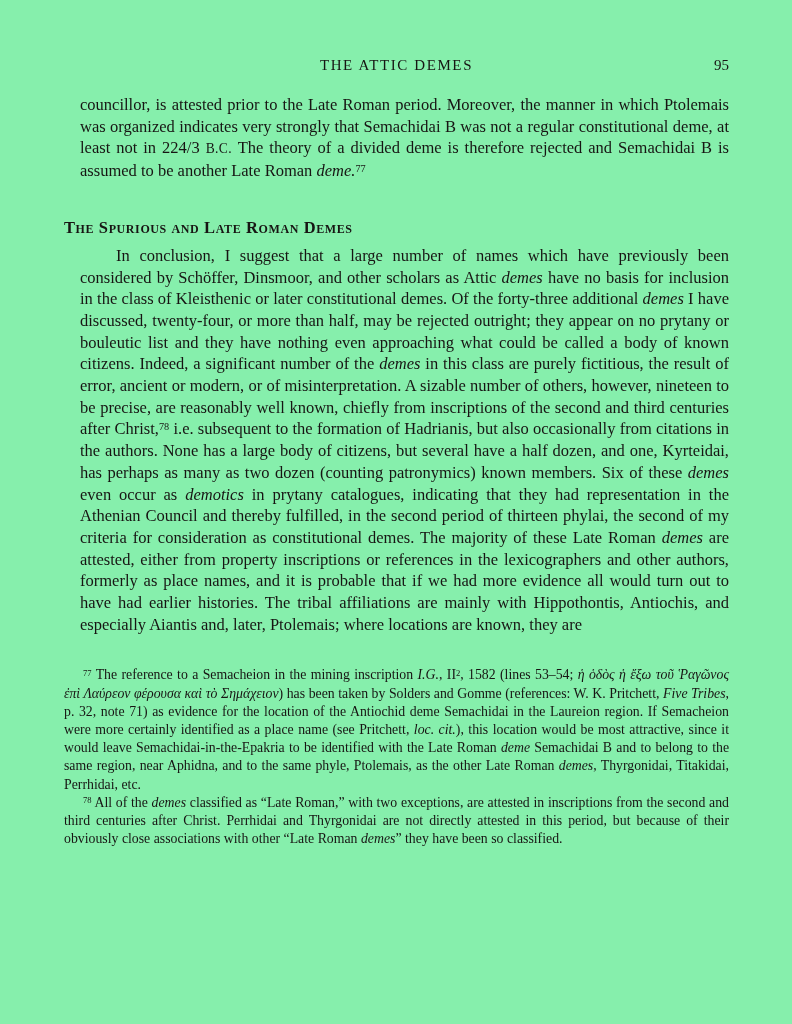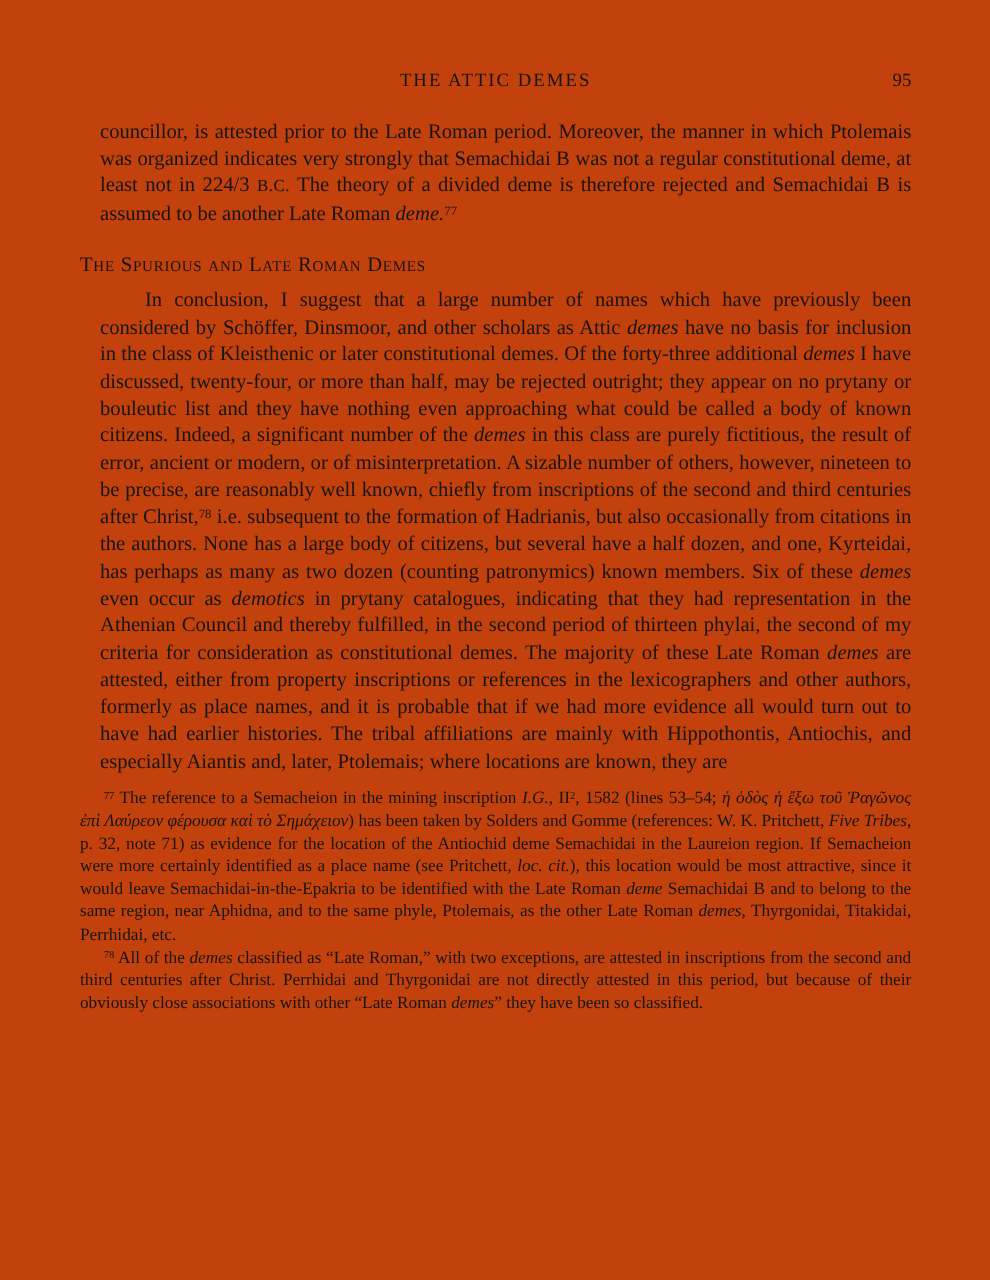--- a/index.html
+++ b/index.html
@@ -1,21 +1,21 @@
 <!DOCTYPE html>
 <html><head>
 <meta charset="utf-8">
 <style>
   * { margin: 0; padding: 0; box-sizing: border-box; }
   html, body { background: #ffffff; }
   .page {
     width: 792px;
     height: 1024px;
     margin: 0 auto;
-    background: #c2410c;
+    background: #86efac;
     color: #171513;
     font-family: "Liberation Serif", "DejaVu Serif", serif;
     padding: 57px 63px 0 64px;
     position: relative;
     overflow: hidden;
   }
   .running-head {
     position: relative;
     text-align: center;
     font-size: 15px;
@@ -37,31 +37,31 @@
   .intro { margin-top: 15px; }
   .section-heading {
     text-align: center;
     font-size: 16px;
     font-weight: normal;
     letter-spacing: 2px;
     margin-top: 26px;
   }
   .subheading {
     font-variant: small-caps;
-    font-weight: normal;
+    font-weight: bold;
     font-size: 16.5px;
     letter-spacing: 0.6px;
-    margin-top: 20px;
+    margin-top: 36px;
   }
   .body-para {
     margin-top: 7px;
     text-indent: 36px;
   }
   .footnotes {
-    margin-top: 10px;
+    margin-top: 31px;
     font-size: 13.8px;
     line-height: 18.2px;
     text-align: justify;
   }
   .footnote { text-indent: 19px; }
   .italic { font-style: italic; }
   .greek { font-style: italic; }
   .smallcaps { font-size: 0.82em; letter-spacing: 0.4px; }
   sup {
     font-size: 0.62em;

